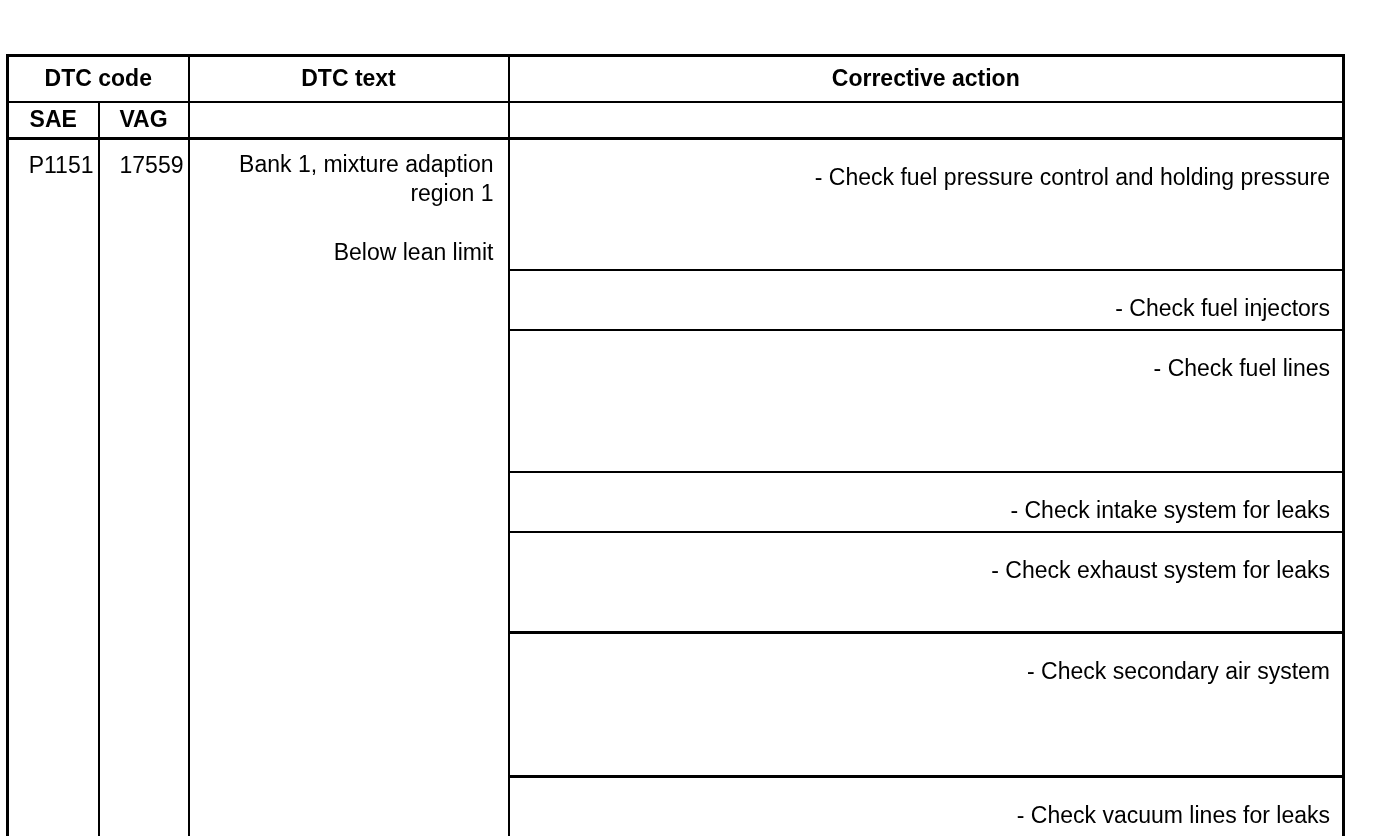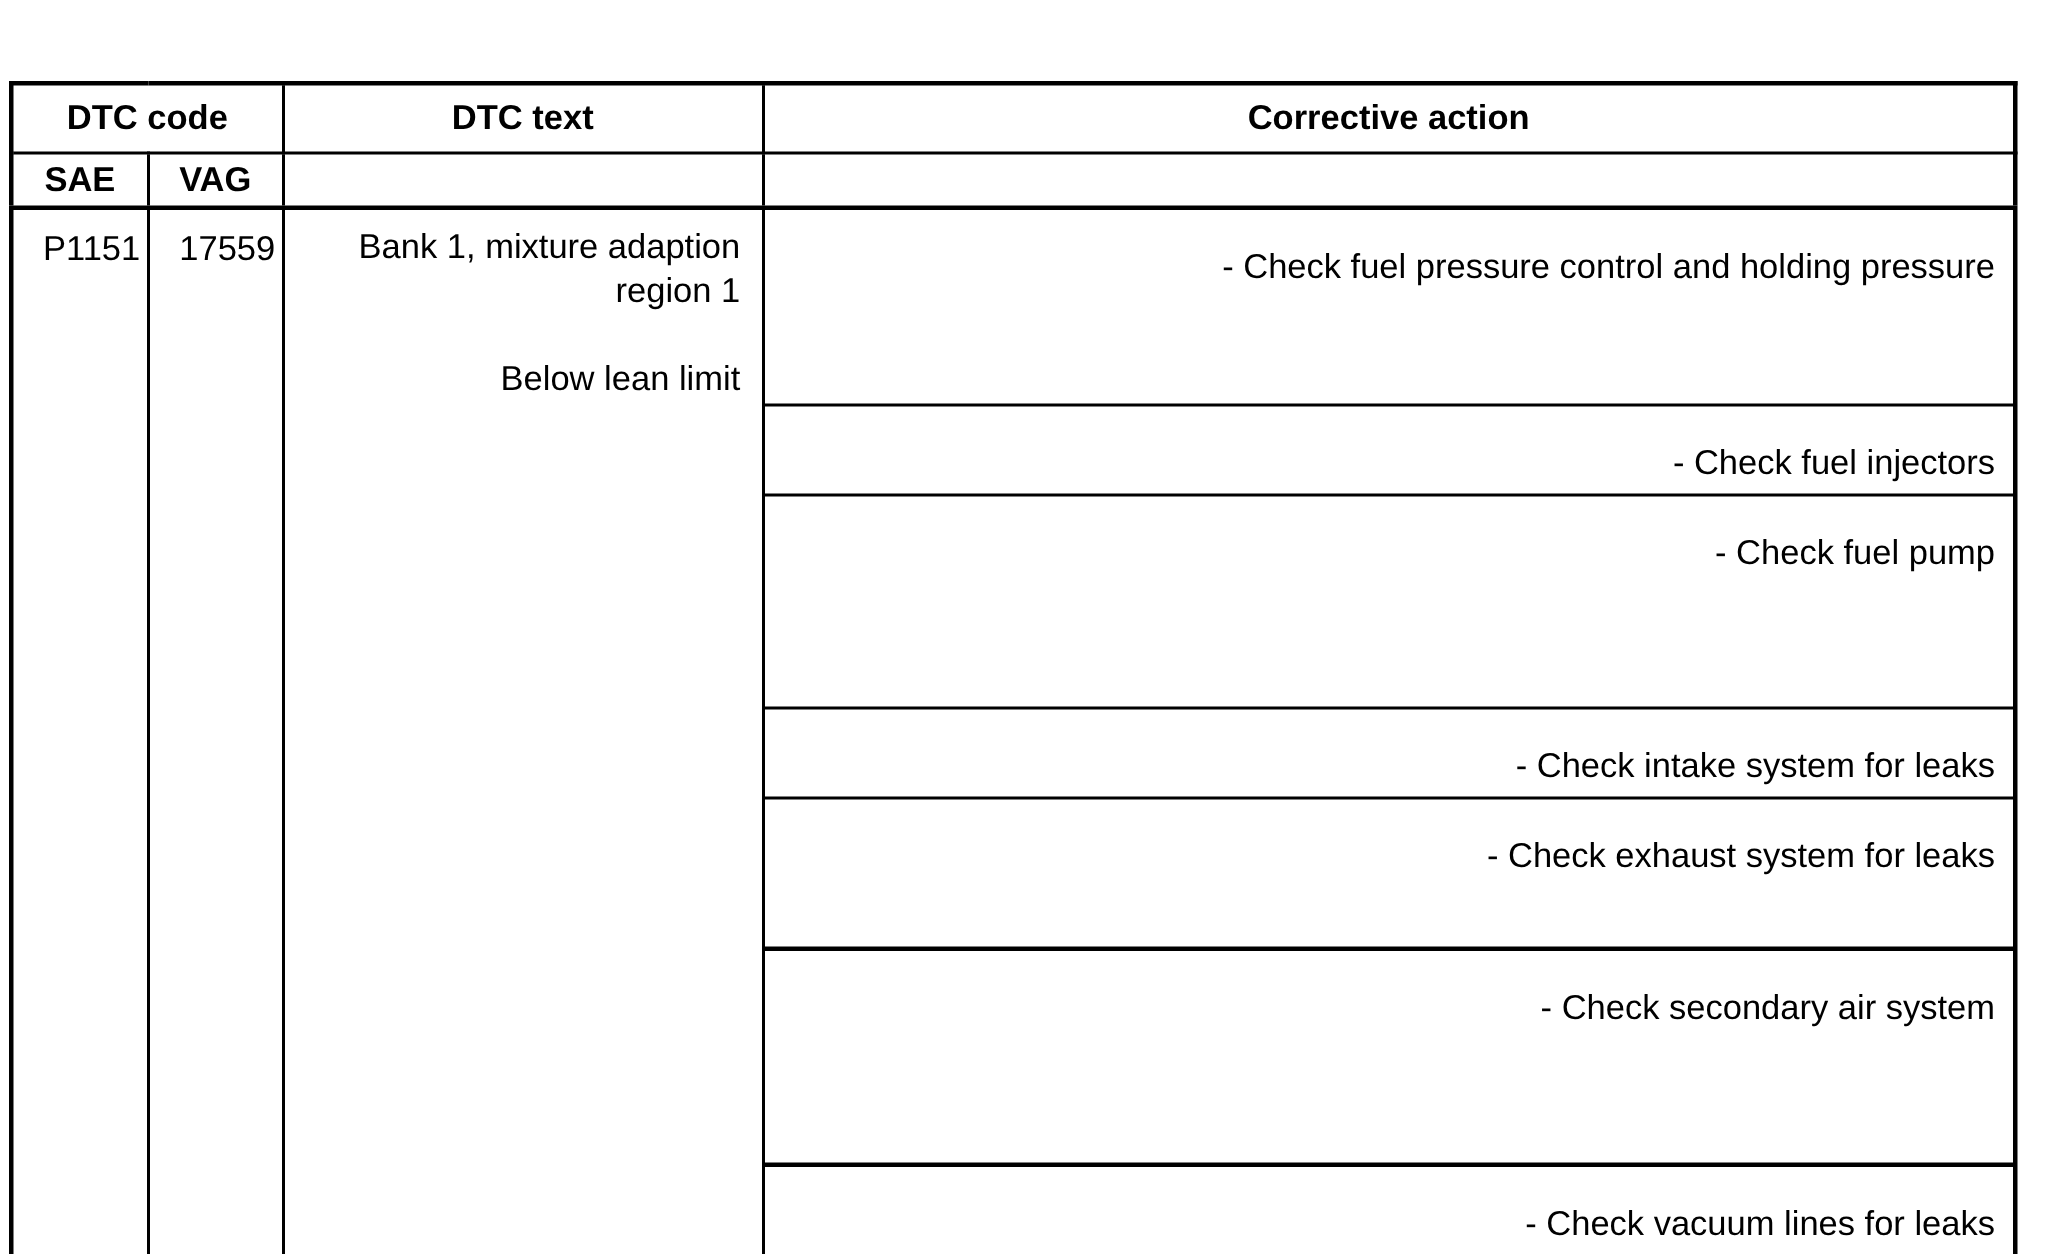--- a/index.html
+++ b/index.html
@@ -111,21 +111,21 @@
       <tr class="r-data">
         <td class="code-cell">P1151</td>
         <td class="code-cell">17559</td>
         <td class="dtc-text-cell">
           <div class="dtc-line">Bank 1, mixture adaption region 1</div>
           <div class="dtc-line dtc-line-2">Below lean limit</div>
         </td>
         <td class="actions-cell">
           <div class="action h129">- Check fuel pressure control and holding pressure</div>
           <div class="action h60 bt-thin">- Check fuel injectors</div>
-          <div class="action h142 bt-thin">- Check fuel pump</div>
+          <div class="action h142 bt-thin">- Check fuel lines</div>
           <div class="action h60 bt-thin">- Check intake system for leaks</div>
           <div class="action h141 bt-thin">- Check exhaust system for leaks</div>
           <div class="action h140 bt-thick">- Check secondary air system</div>
           <div class="action h63 bt-thick">- Check vacuum lines for leaks</div>
         </td>
       </tr>
     </tbody>
   </table>
 </div>
 

